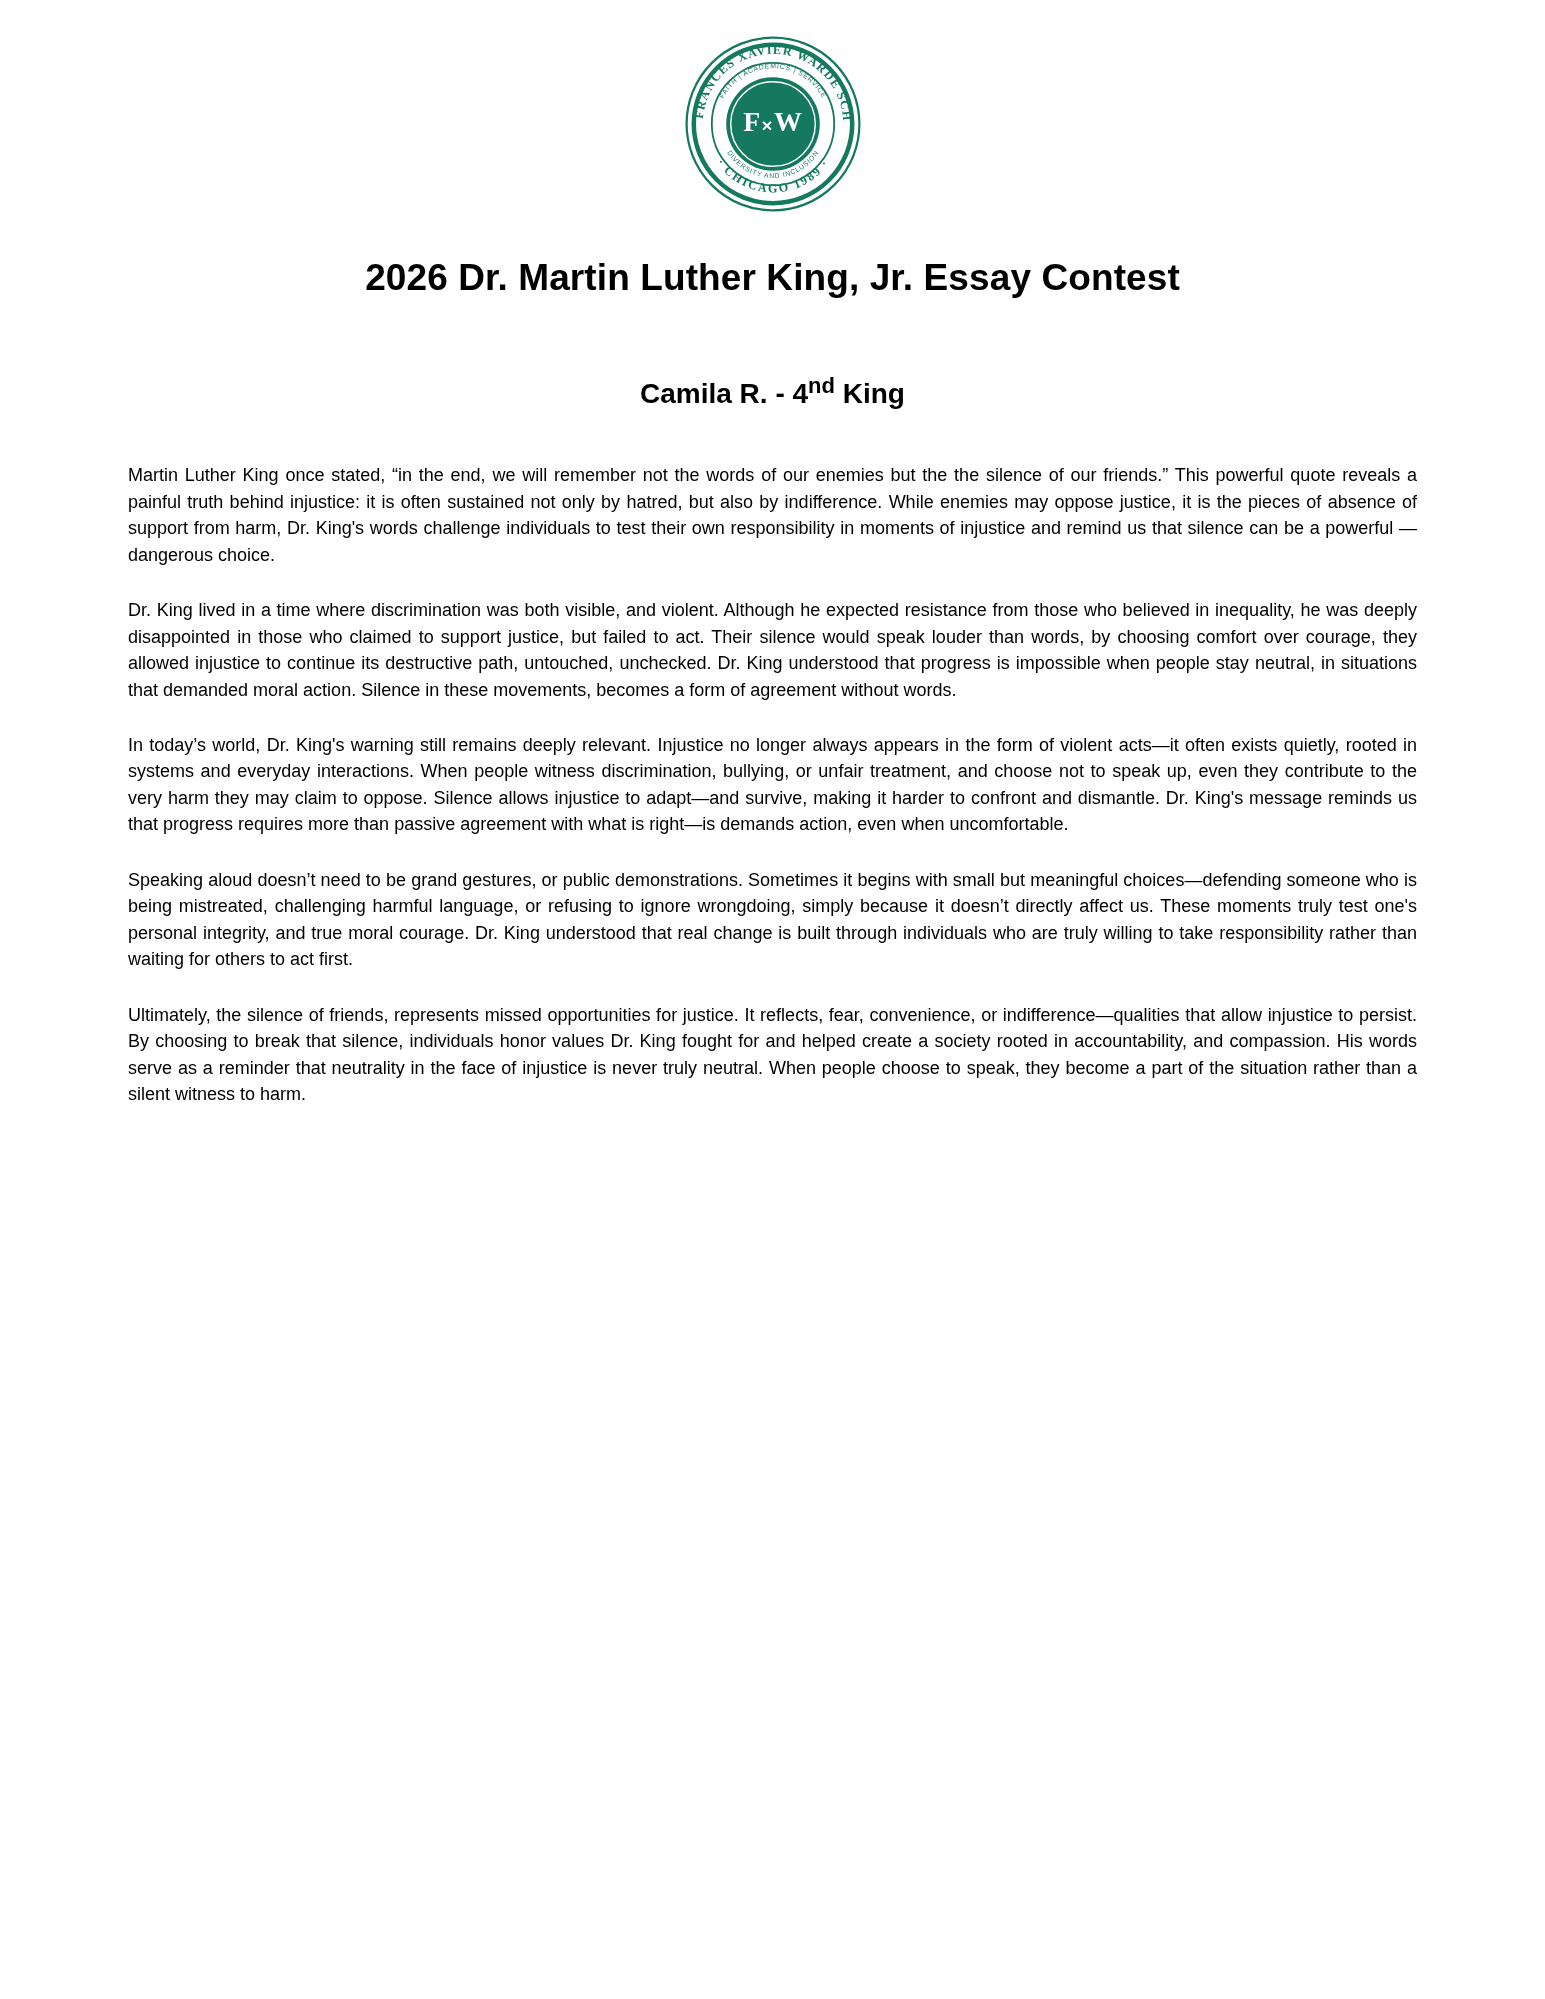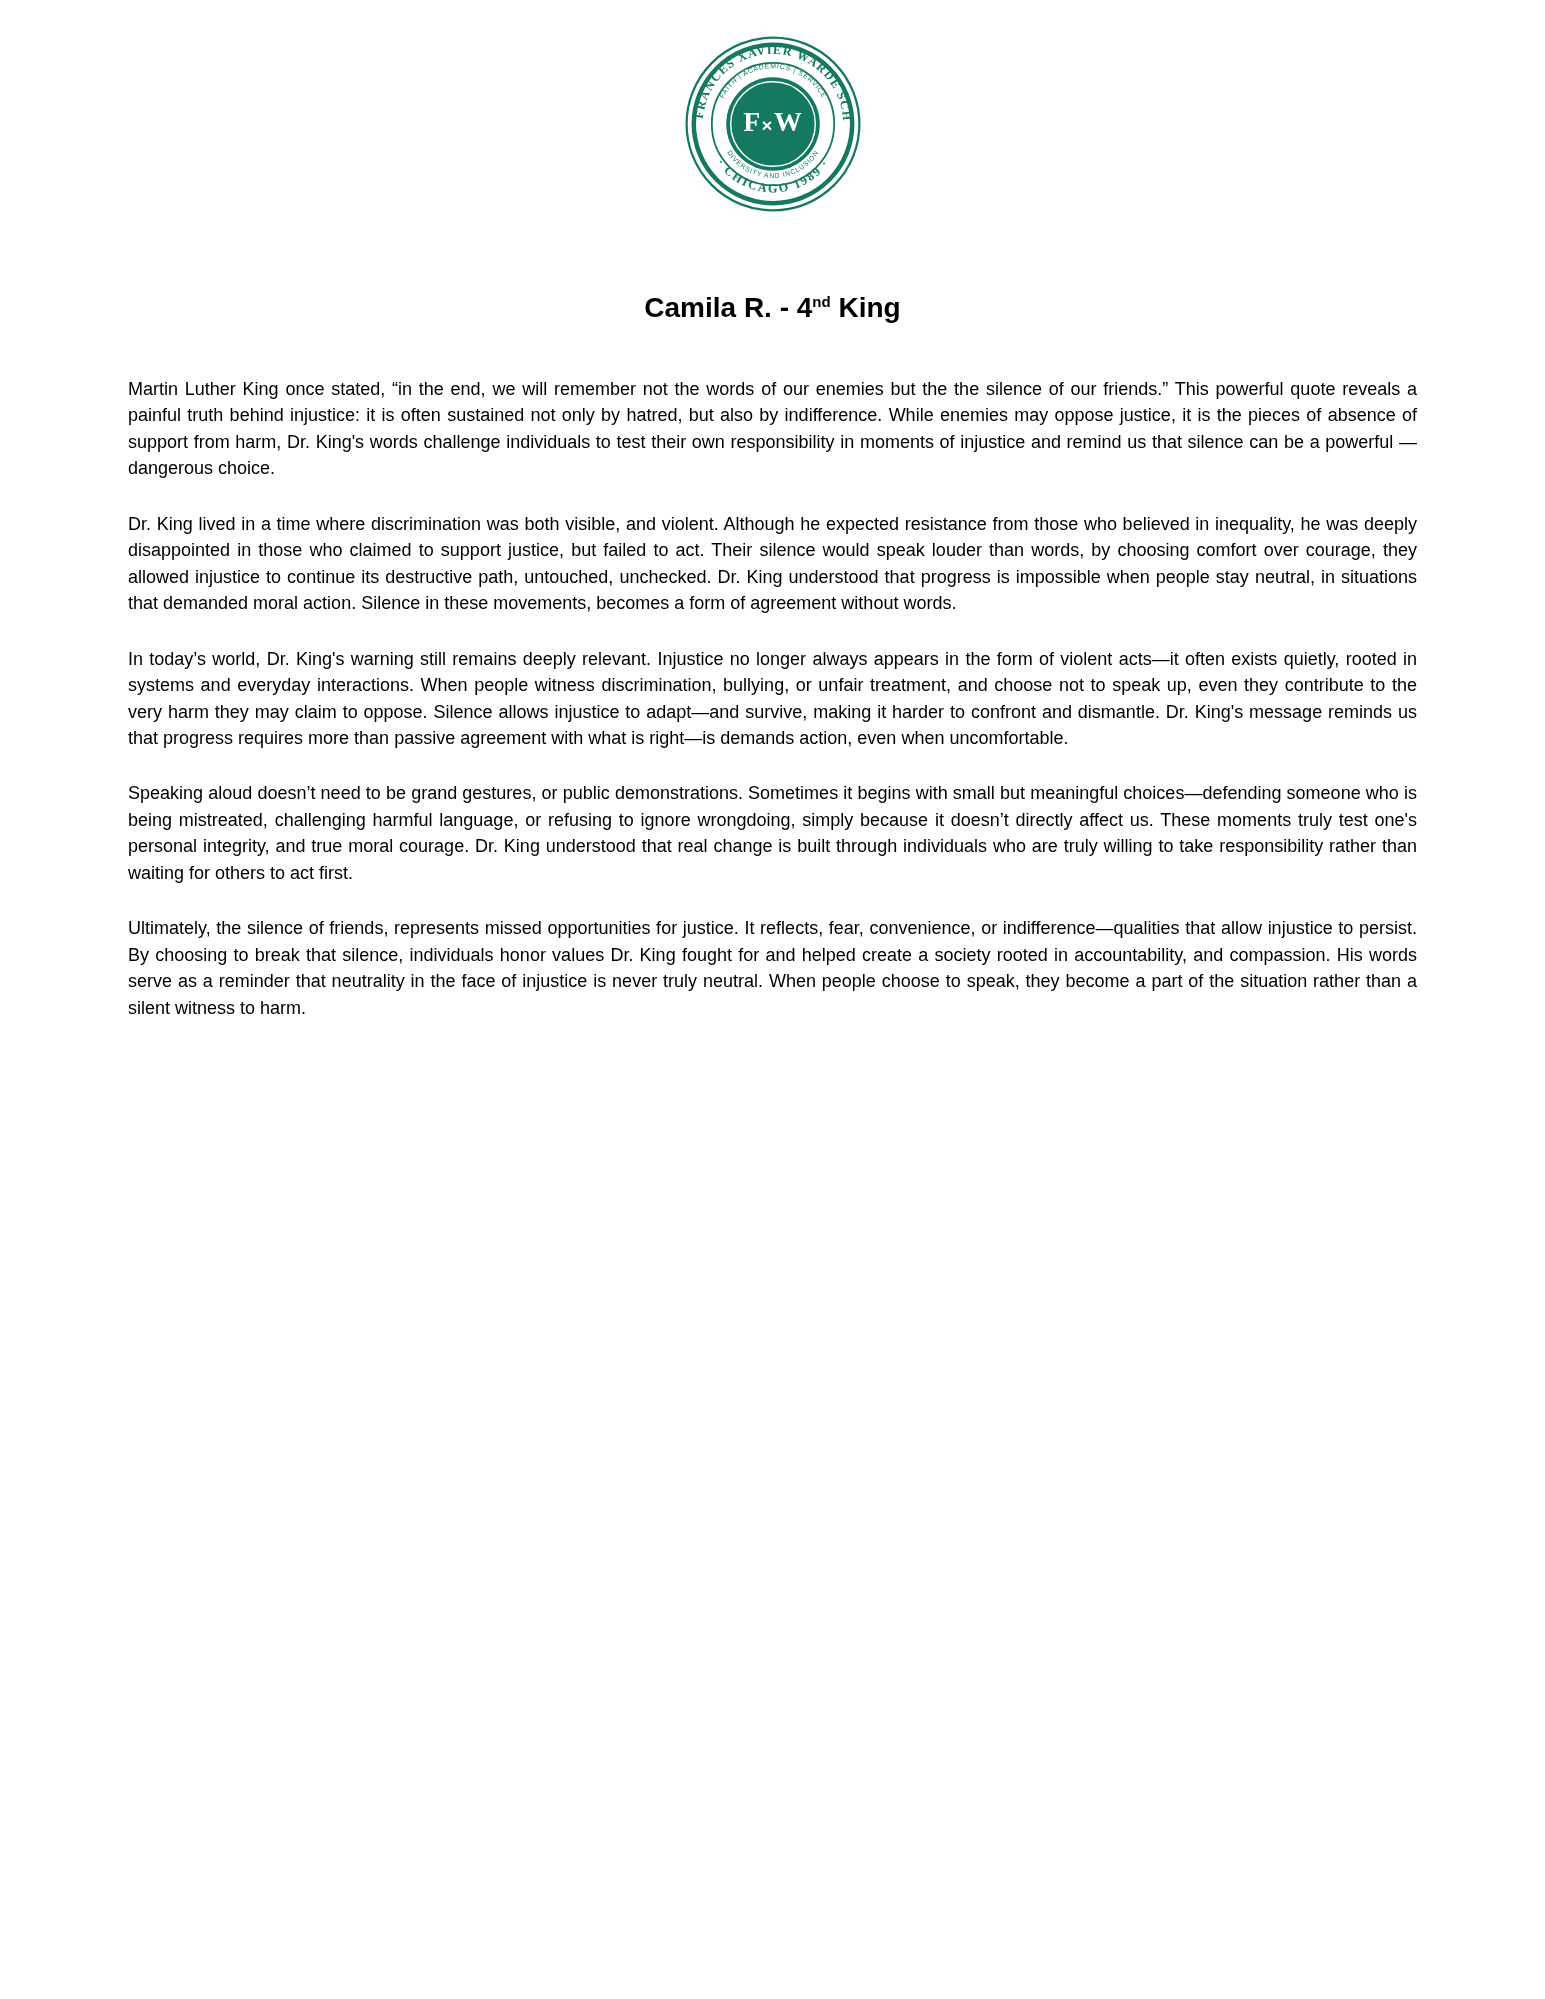--- a/index.html
+++ b/index.html
@@ -43,21 +43,21 @@
     margin: 42px 0 0 0;
     line-height: 1.2;
   }
   .author-line {
     text-align: center;
     font-size: 28px;
     font-weight: bold;
     margin: 78px 0 0 0;
   }
   .author-line sup {
-    font-size: 15px;
+    font-size: 22px;
     vertical-align: super;
     line-height: 0;
   }
   .essay-title {
     text-align: center;
     font-size: 24px;
     font-weight: bold;
     margin: 75px 0 0 0;
   }
 
@@ -107,20 +107,21 @@
         </text>
         <text font-family="'Liberation Serif', serif" font-size="13.5" font-weight="bold" fill="#14795f" letter-spacing="2.2">
           <textPath href="#arcBotOuter" startOffset="50%" text-anchor="middle">· CHICAGO 1989 ·</textPath>
         </text>
 
         <text x="100" y="108" text-anchor="middle" font-family="'Liberation Serif', serif" font-size="31" font-weight="bold" fill="#ffffff" letter-spacing="1">F<tspan font-size="16">✕</tspan>W</text>
       </svg>
     </div>
   </div>
 
+  <h1 class="doc-title">2026 Dr. Martin Luther King, Jr. Essay Contest</h1>
 
   <h2 class="author-line"><span>Camila R. - 4</span><sup>nd</sup><span> King</span></h2>
 
 
   <div class="body-copy">
     <p>Martin Luther King once stated, “in the end, we will remember not the words of our enemies but the the silence of our friends.” This powerful quote reveals a painful truth behind injustice: it is often sustained not only by hatred, but also by indifference. While enemies may oppose justice, it is the pieces of absence of support from harm, Dr. King's words challenge individuals to test their own responsibility in moments of injustice and remind us that silence can be a powerful —dangerous choice.</p>
     <p>Dr. King lived in a time where discrimination was both visible, and violent. Although he expected resistance from those who believed in inequality, he was deeply disappointed in those who claimed to support justice, but failed to act. Their silence would speak louder than words, by choosing comfort over courage, they allowed injustice to continue its destructive path, untouched, unchecked. Dr. King understood that progress is impossible when people stay neutral, in situations that demanded moral action. Silence in these movements, becomes a form of agreement without words.</p>
     <p>In today’s world, Dr. King's warning still remains deeply relevant. Injustice no longer always appears in the form of violent acts—it often exists quietly, rooted in systems and everyday interactions. When people witness discrimination, bullying, or unfair treatment, and choose not to speak up, even they contribute to the very harm they may claim to oppose. Silence allows injustice to adapt—and survive, making it harder to confront and dismantle. Dr. King's message reminds us that progress requires more than passive agreement with what is right—is demands action, even when uncomfortable.</p>
     <p>Speaking aloud doesn’t need to be grand gestures, or public demonstrations. Sometimes it begins with small but meaningful choices—defending someone who is being mistreated, challenging harmful language, or refusing to ignore wrongdoing, simply because it doesn’t directly affect us. These moments truly test one's personal integrity, and true moral courage. Dr. King understood that real change is built through individuals who are truly willing to take responsibility rather than waiting for others to act first.</p>
     <p>Ultimately, the silence of friends, represents missed opportunities for justice. It reflects, fear, convenience, or indifference—qualities that allow injustice to persist. By choosing to break that silence, individuals honor values Dr. King fought for and helped create a society rooted in accountability, and compassion. His words serve as a reminder that neutrality in the face of injustice is never truly neutral. When people choose to speak, they become a part of the situation rather than a silent witness to harm.</p>

